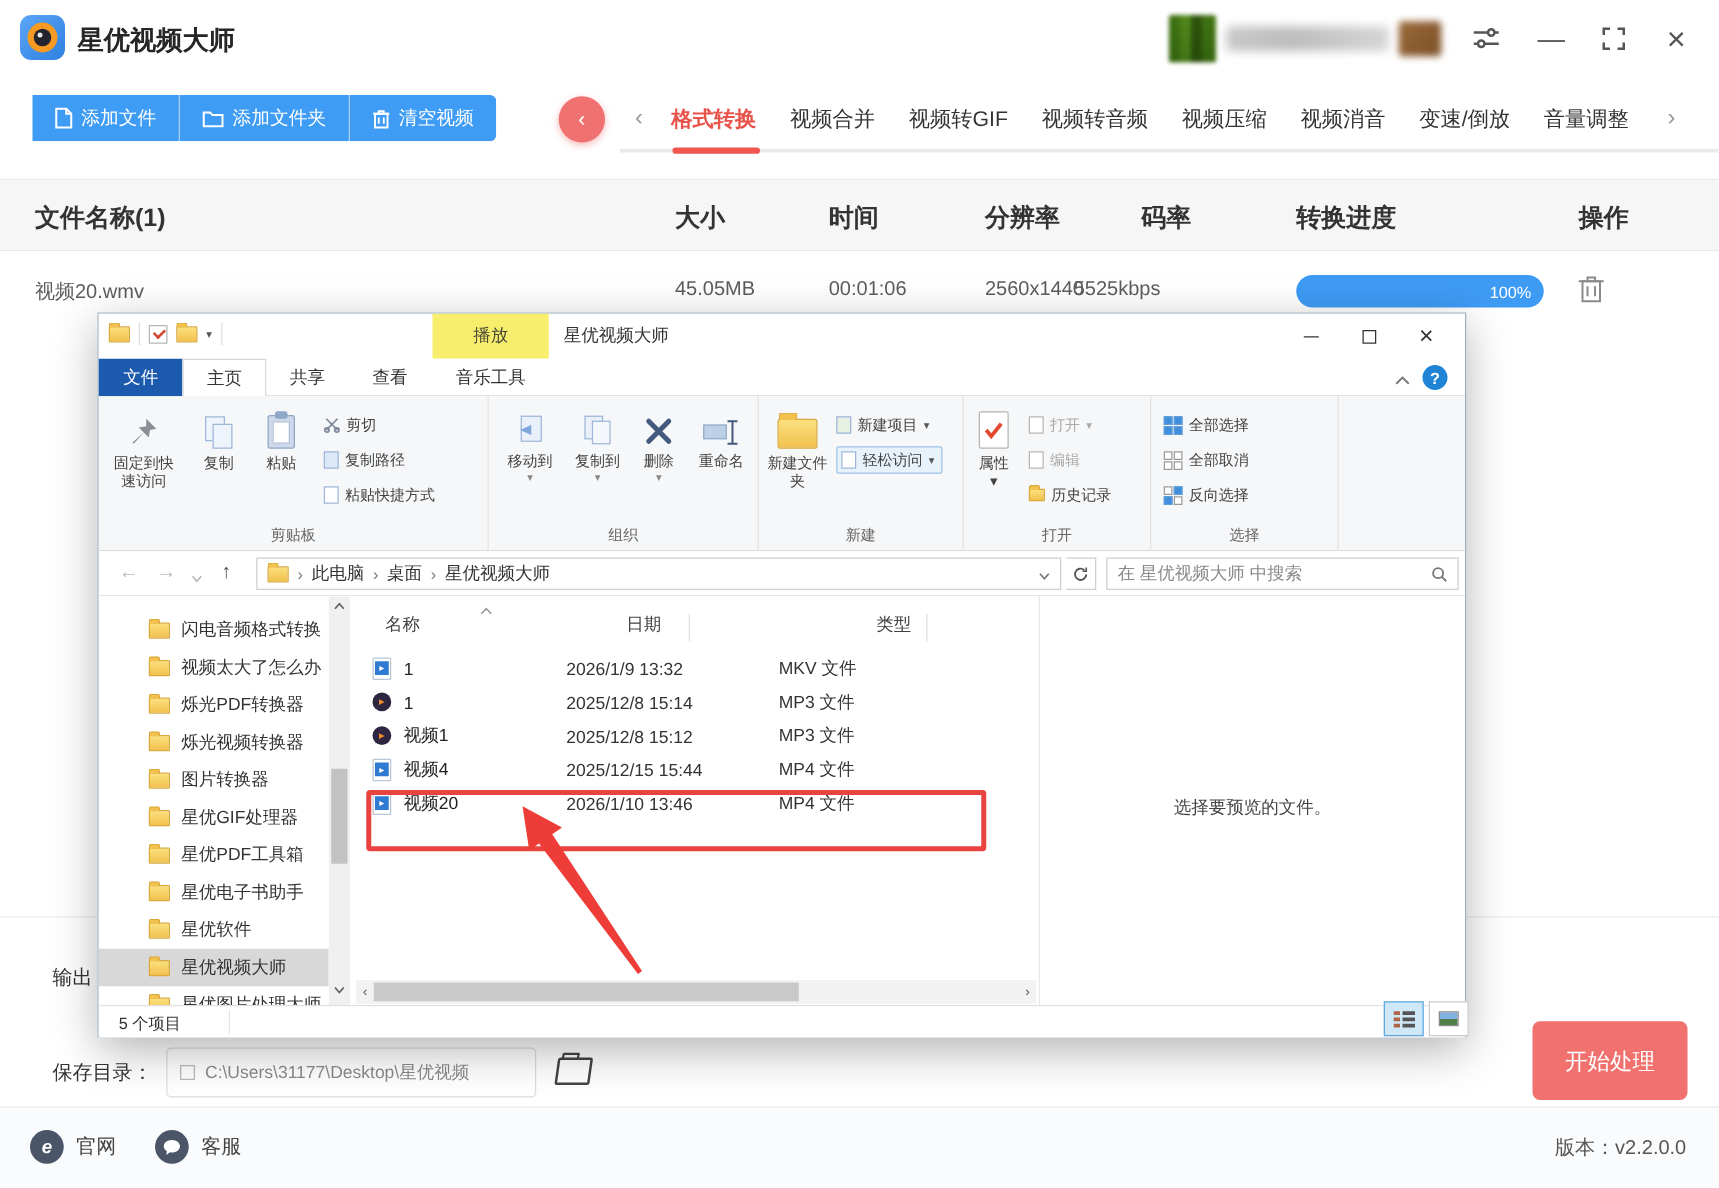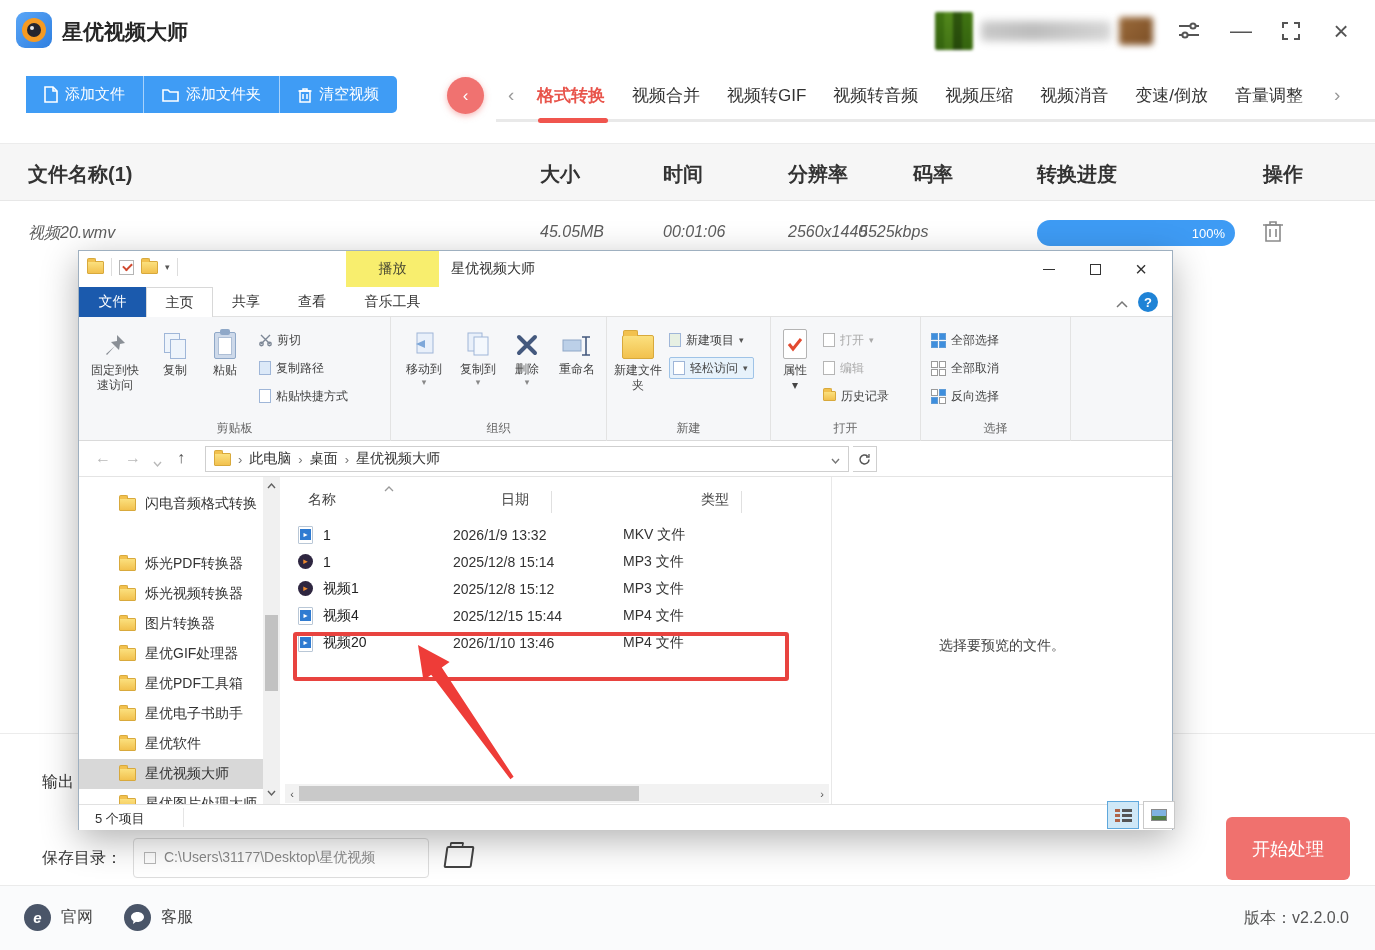--- a/index.html
+++ b/index.html
@@ -38,21 +38,21 @@
   .nav-tabs { position:absolute; left:537px; top:84px; display:flex; gap:27px; font-size:17px; color:#333; white-space:nowrap; }
   .nav-tabs .tab { cursor:pointer; }
   .nav-tabs .tab.active { color:#e8544b; font-weight:bold; }
   .tabs-baseline { position:absolute; left:496px; top:119px; width:879px; height:3px; background:#e9e9e9; }
   .tabs-redline { position:absolute; left:538px; top:118px; width:70px; height:5px; background:#f0554e; border-radius:3px; }
 
   
   .tbl-head { position:absolute; left:0; top:143px; width:1375px; height:58px; background:#f6f6f6; border-top:1px solid #ececec; border-bottom:1px solid #e7e7e7; }
   .tbl-head span { position:absolute; top:17px; font-size:20px; font-weight:bold; color:#333; }
   .tbl-row { position:absolute; left:0; top:201px; width:1375px; height:64px; background:#fff; }
-  .tbl-row .cell { position:absolute; top:22px; font-size:16px; color:#5d5d5d;font-style:italic; }
+  .tbl-row .cell { position:absolute; top:22px; font-size:16px; color:#5d5d5d; }
   .c-name{left:28px} .c-size{left:540px} .c-time{left:663px} .c-res{left:788px} .c-rate{left:859px} .c-prog{left:1037px} .c-act{left:1263px}
   .prog-pill { position:absolute; left:1037px; top:19px; width:198px; height:26px; border-radius:13px; background:#3e9bf4;
     color:#fff; font-size:13px; display:flex; align-items:center; justify-content:flex-end; padding-right:10px; }
   .row-trash { position:absolute; left:1262px; top:18px; cursor:pointer; }
 
   
   .bottom-sep { position:absolute; left:0; top:733px; width:1375px; height:1px; background:#ececec; }
   .out-label { position:absolute; left:42px; top:772px; font-size:16px; color:#333; }
   .save-label { position:absolute; left:42px; top:848px; font-size:16px; color:#333; }
   .save-input { position:absolute; left:133px; top:838px; width:296px; height:40px; border:1px solid #ddd; border-radius:4px;
@@ -529,27 +529,38 @@
           <svg width="9" height="6" viewBox="0 0 9 6" fill="none" stroke="#777" stroke-width="1.4">
               <path d="M1 1l3.5 4L8 1"></path>
             </svg></span>
       </div>
       <div class="refresh-btn">
         <svg width="13" height="13" viewBox="0 0 13 13" fill="none" stroke="#555" stroke-width="1.5">
           <path d="M11 6.5a4.5 4.5 0 1 1-1.5-3.4"></path>
             <path d="M11 1v3h-3" stroke-width="1.3"></path>
           </svg>
       </div>
+      <div class="search-box">
+        <span>在 星优视频大师 中搜索</span>
+        <svg width="13" height="13" viewBox="0 0 13 13" fill="none" stroke="#777" stroke-width="1.5">
+          <circle cx="5.5" cy="5.5" r="4"></circle>
+            <path d="M8.5 8.5L12 12"></path>
+          </svg>
+      </div>
     </div>
 
     <div class="ex-content">
       <div class="side-pane">
         <div class="side-row" style="top:12px">
             <span class="folder-ico"></span>
             <span>闪电音频格式转换</span>
+          </div>
+        <div class="side-row" style="top:42px">
+            <span class="folder-ico"></span>
+            <span>视频太大了怎么办</span>
           </div>
         <div class="side-row" style="top:72px">
             <span class="folder-ico"></span>
             <span>烁光PDF转换器</span>
           </div>
         <div class="side-row" style="top:102px">
             <span class="folder-ico"></span>
             <span>烁光视频转换器</span>
           </div>
         <div class="side-row" style="top:132px">

